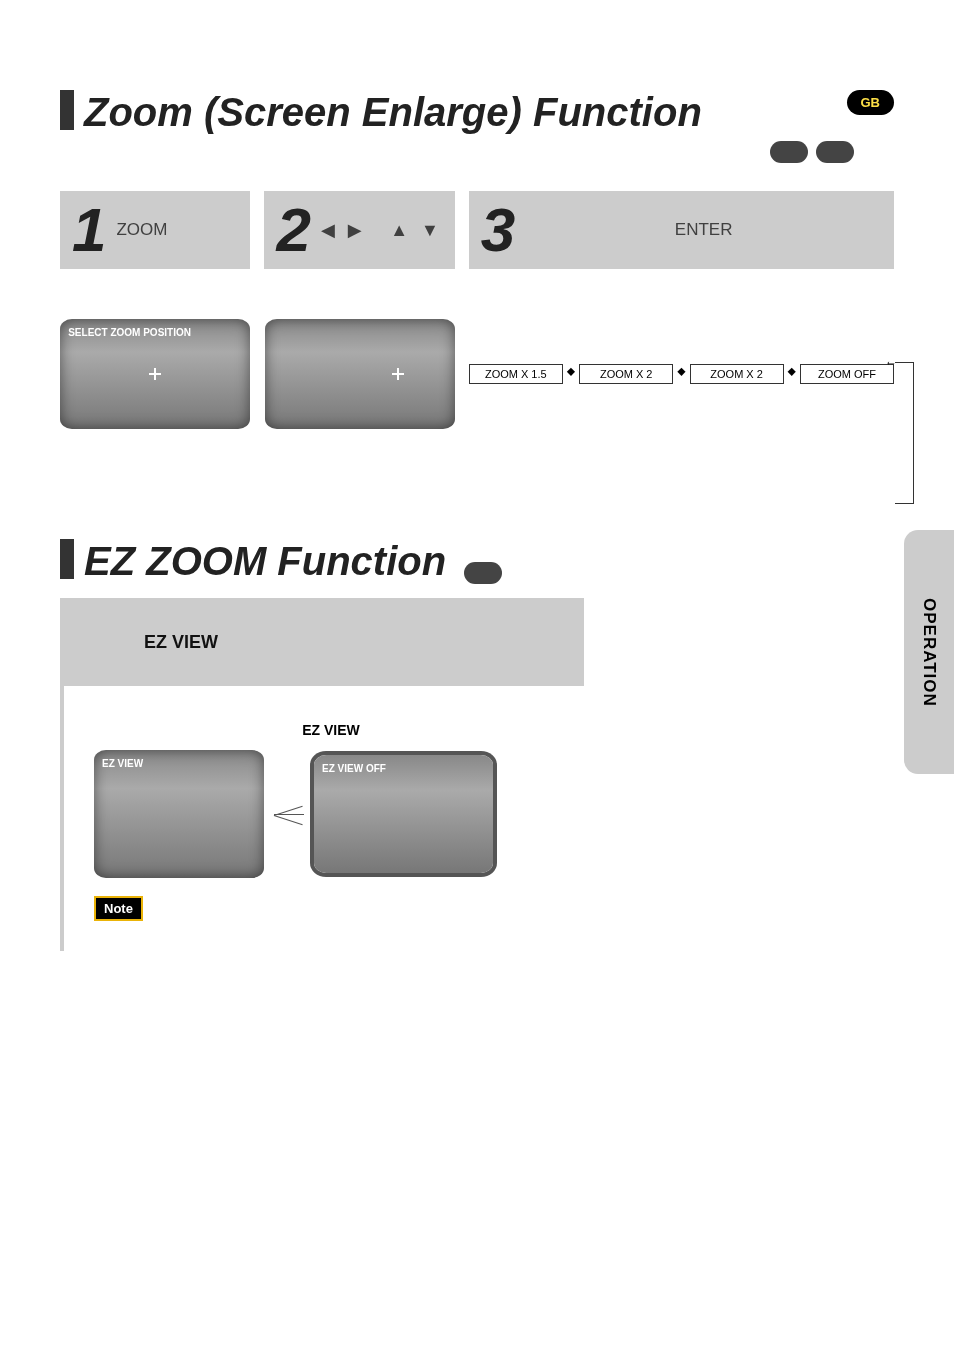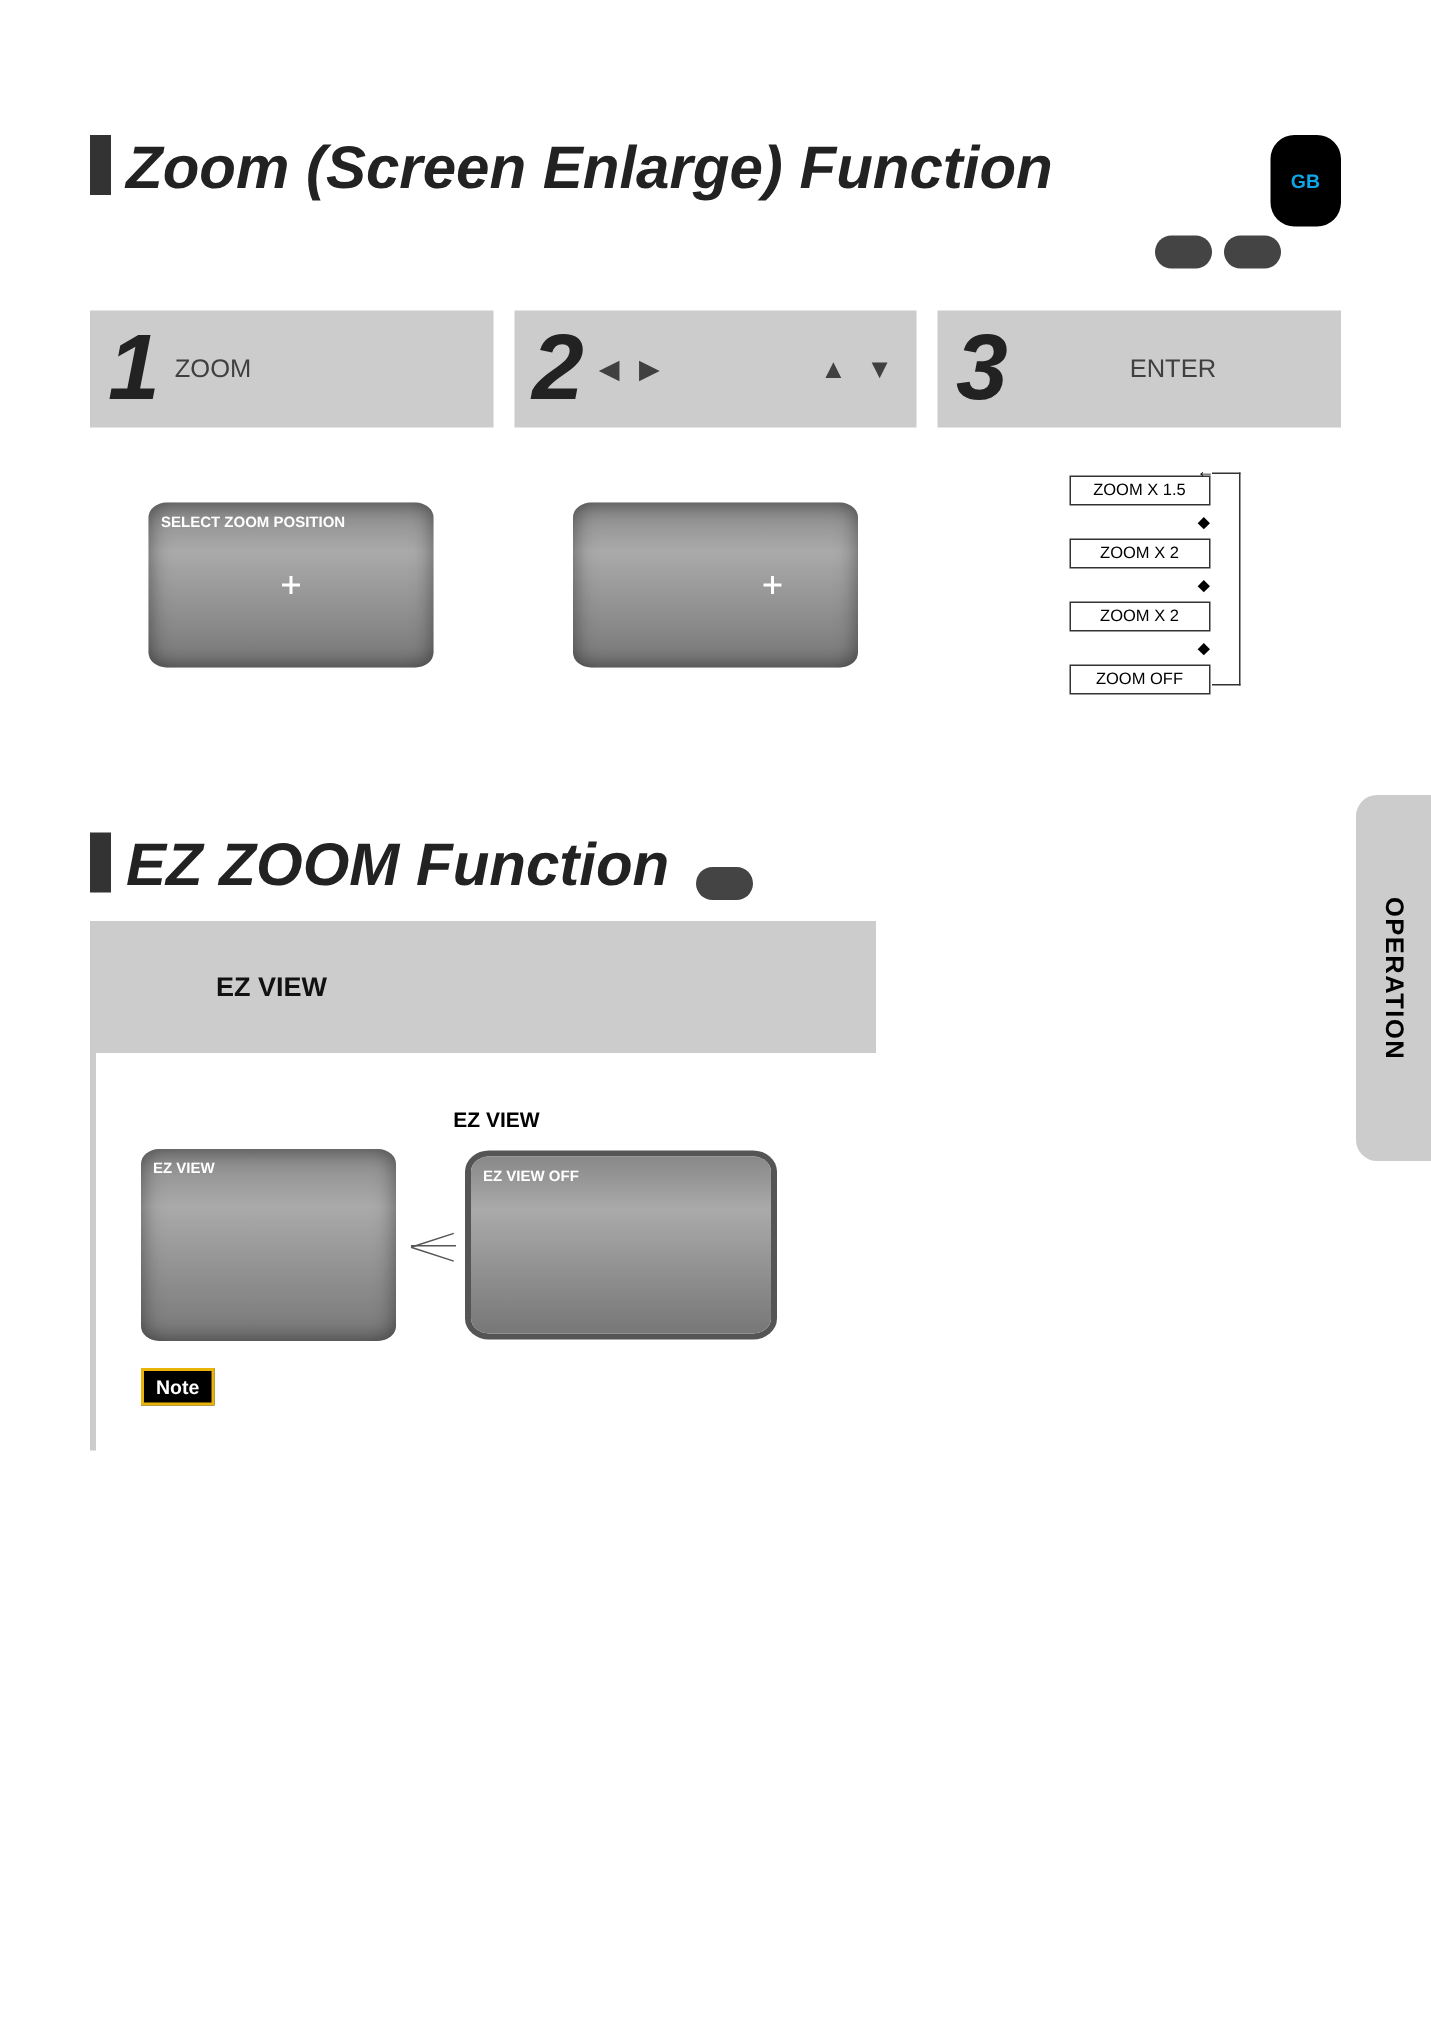--- a/index.html
+++ b/index.html
@@ -1,47 +1,47 @@
 <!DOCTYPE html>
 <html><head>
 <meta charset="utf-8">
 <style>
 body{margin:0;background:#fff;font-family:Arial,Helvetica,sans-serif;width:954px;height:1351px;position:relative;box-sizing:border-box;padding:90px 60px 0 60px}
 .title-row{display:flex;align-items:flex-start;gap:10px;margin-bottom:6px}
 .title-bar{width:14px;height:40px;background:#333}
 .title{font-size:40px;font-weight:bold;font-style:italic;color:#222}
-.gb-badge{margin-left:auto;background:#000;color:#0ea5e9;font-size:13px;font-weight:bold;border-radius:16px;padding:23px 14px}
+.gb-badge{margin-left:auto;background:#000;color:#fde047;font-size:13px;font-weight:bold;border-radius:16px;padding:5px 14px}
 .sub-line{display:flex;justify-content:flex-end;gap:8px;margin-bottom:28px;padding-right:40px}
 .pill{width:38px;height:22px;background:#444;border-radius:12px}
 .three-col{display:flex;gap:14px;margin-top:20px}
 .col{flex:1;display:flex;flex-direction:column}
 .step-header{background:#ccc;height:78px;display:flex;align-items:center;padding:0 12px;gap:10px}
 .step-num{font-size:62px;font-weight:bold;font-style:italic;color:#222;line-height:1}
 .step-label{font-size:17px;font-weight:normal;color:#404040}
 .arrows{font-size:18px;letter-spacing:4px}
 .step-img-area{height:210px;display:flex;align-items:center;justify-content:center}
 .tv-screen{width:190px;height:110px;background:linear-gradient(#888 0%, #aaa 30%, #777 100%);border-radius:12px/10px;position:relative;box-shadow:inset 0 0 14px rgba(0,0,0,.5)}
 .tv-screen .label{position:absolute;top:8px;left:8px;font-size:10px;font-weight:bold;color:#fff}
 .tv-screen .cross{position:absolute;top:50%;left:50%;width:12px;height:12px;transform:translate(-50%,-50%)}
 .tv-screen .cross:before,.tv-screen .cross:after{content:"";position:absolute;background:#fff}
 .tv-screen .cross:before{left:5px;top:0;width:2px;height:12px}
 .tv-screen .cross:after{top:5px;left:0;width:12px;height:2px}
-.zoom-list{display:flex;flex-direction:column;align-items:flex-end;gap:4px;position:relative}
+.zoom-list{display:flex;flex-direction:row;align-items:flex-start;gap:4px;position:relative}
 .zoom-box{border:1px solid #333;font-size:11px;padding:3px 10px;min-width:72px;text-align:center;background:#fff}
 .zoom-arrow{font-size:12px}
 .zoom-return{position:absolute;right:-20px;top:-2px;width:18px;height:140px;border-top:1px solid #333;border-right:1px solid #333;border-bottom:1px solid #333}
 .zoom-return:before{content:"\2190";position:absolute;top:-9px;left:-10px;font-size:12px}
 .section2{margin-top:60px}
 .ez-panel{width:520px;border-left:4px solid #ccc;margin-top:14px}
 .ez-header{background:#ccc;height:88px;display:flex;align-items:center;padding-left:80px}
 .ez-header-label{font-size:18px;font-weight:bold;color:#111}
 .ez-body{padding:20px 16px 30px 30px}
 .ez-press{text-align:center;font-size:14px;font-weight:bold;margin:16px 0 12px}
 .ez-images{display:flex;align-items:center;gap:10px;position:relative}
-.ez-images .wide{width:200px;height:118px;box-shadow:0 0 0 4px #555}
+.ez-images .wide{width:179px;height:118px;box-shadow:0 0 0 4px #555}
 .ez-link{width:30px;border-top:1px solid #555;position:relative;align-self:center}
 .ez-link:before,.ez-link:after{content:"";position:absolute;width:30px;border-top:1px solid #555}
 .ez-link:before{transform:rotate(-18deg);transform-origin:left;top:0;left:0}
 .ez-link:after{transform:rotate(18deg);transform-origin:left;top:0;left:0}
 .note-box{display:inline-block;border:2px solid #eab308;background:#000;color:#fff;font-size:13px;font-weight:bold;padding:3px 8px;margin-top:18px}
 .side-tab{position:absolute;right:0;top:530px;background:#ccc;width:50px;height:244px;border-radius:14px 0 0 14px;display:flex;align-items:center;justify-content:center}
 .side-tab span{writing-mode:vertical-rl;font-weight:bold;font-size:17px;letter-spacing:1px}
 </style>
 </head>
 <body>

